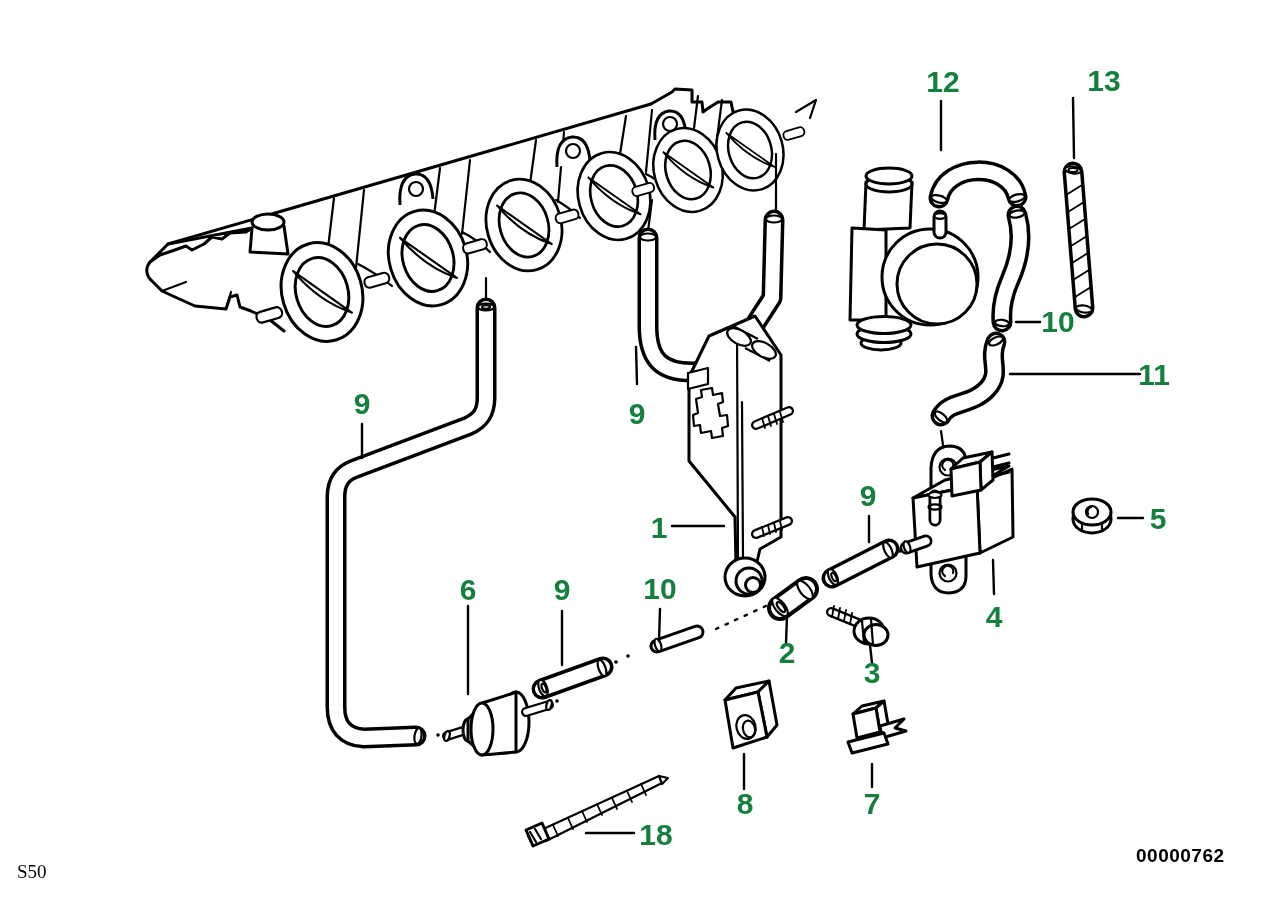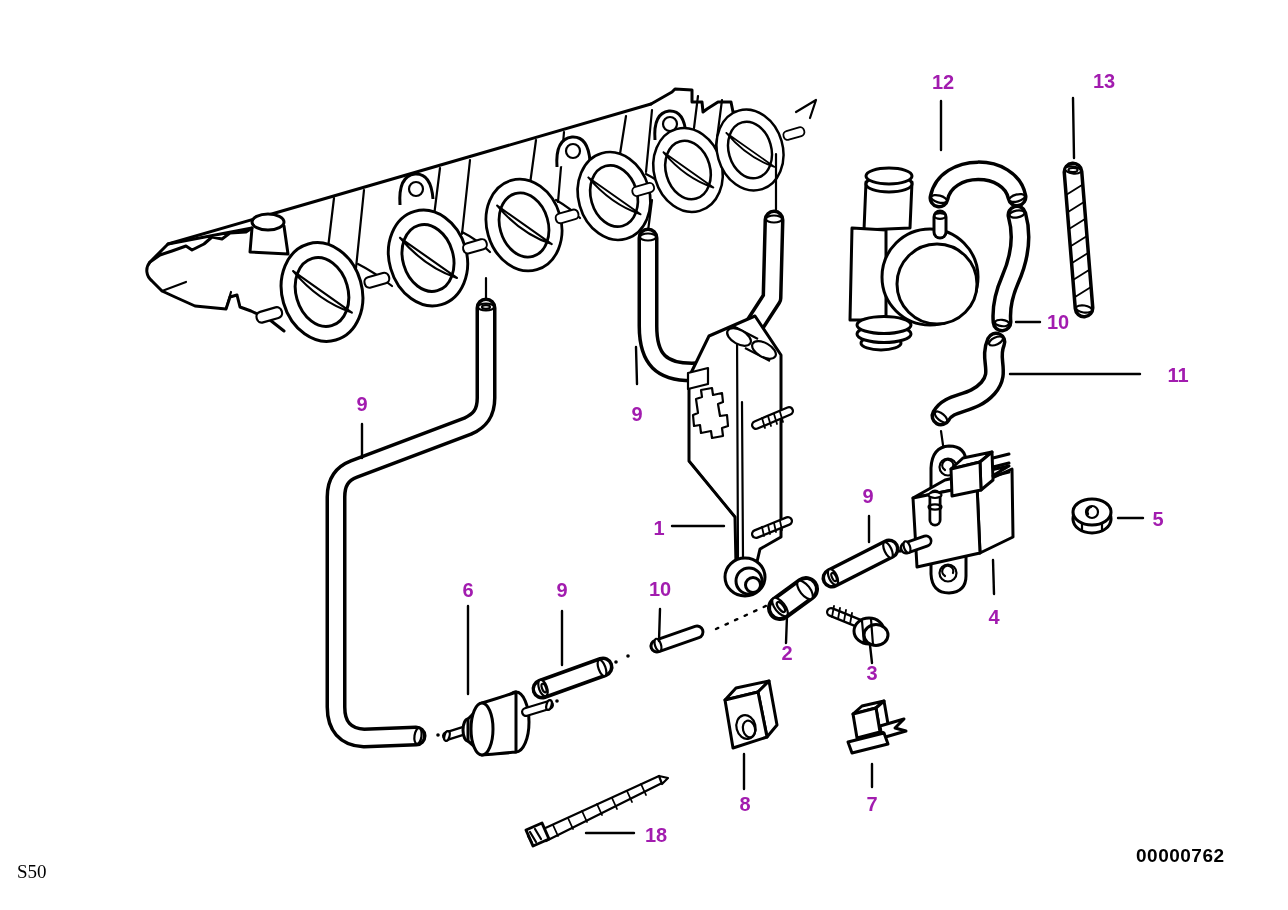--- a/index.html
+++ b/index.html
@@ -19,22 +19,22 @@
   .tubeMI{fill:none;stroke:#fff;stroke-width:9;stroke-linecap:round;}
   .tubeM2O{fill:none;stroke:#000;stroke-width:13;stroke-linecap:round;}
   .tubeM2I{fill:none;stroke:#fff;stroke-width:7.5;stroke-linecap:round;}
   .tubeSO{fill:none;stroke:#000;stroke-width:10;stroke-linecap:round;}
   .tubeSI{fill:none;stroke:#fff;stroke-width:5.5;stroke-linecap:round;}
   .tick{stroke:#000;stroke-width:1.8;fill:none;stroke-linecap:round;}
   .dot{fill:#000;}
   .dotted{stroke:#000;stroke-width:2.4;stroke-dasharray:2.5 8;fill:none;stroke-linecap:round;}
   .leader{stroke:#000;stroke-width:2.4;fill:none;stroke-linecap:round;}
   
-  .callout{position:absolute;transform:translate(-50%,-50%);font-weight:bold;font-size:20px;
-           color:#a21caf;line-height:1;white-space:nowrap;user-select:none;cursor:pointer;}
+  .callout{position:absolute;transform:translate(-50%,-50%);font-weight:bold;font-size:30px;
+           color:#15803d;line-height:1;white-space:nowrap;user-select:none;cursor:pointer;}
   .plate-code{position:absolute;left:17px;top:861px;font-family:"Liberation Serif",serif;
               font-size:19px;color:#000;}
   .stamp{position:absolute;left:1136px;top:845px;font-weight:bold;font-size:19px;
          letter-spacing:.5px;color:#000;}
 </style>
 </head>
 <body>
 
 <div class="stage">
 
@@ -336,21 +336,21 @@
 <div class="callout" style="left:1158px;top:519px">5</div>
 <div class="callout" style="left:468px;top:590px">6</div>
 <div class="callout" style="left:872px;top:804px">7</div>
 <div class="callout" style="left:745px;top:804px">8</div>
 <div class="callout" style="left:362px;top:404px">9</div>
 <div class="callout" style="left:637px;top:414px">9</div>
 <div class="callout" style="left:868px;top:496px">9</div>
 <div class="callout" style="left:562px;top:590px">9</div>
 <div class="callout" style="left:660px;top:589px">10</div>
 <div class="callout" style="left:1058px;top:322px">10</div>
-<div class="callout" style="left:1178px;top:375px">11</div>
+<div class="callout" style="left:1154px;top:375px">11</div>
 <div class="callout" style="left:943px;top:82px">12</div>
 <div class="callout" style="left:1104px;top:81px">13</div>
 <div class="callout" style="left:656px;top:835px">18</div>
 
 <div class="plate-code">S50</div>
 <div class="stamp">00000762</div>
 
 </div>
 
 </body></html>

